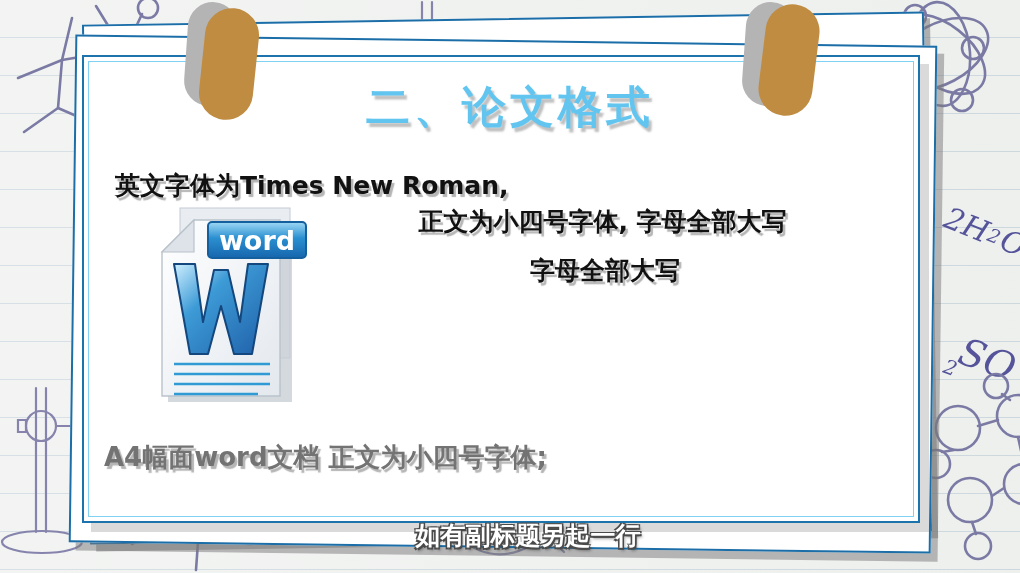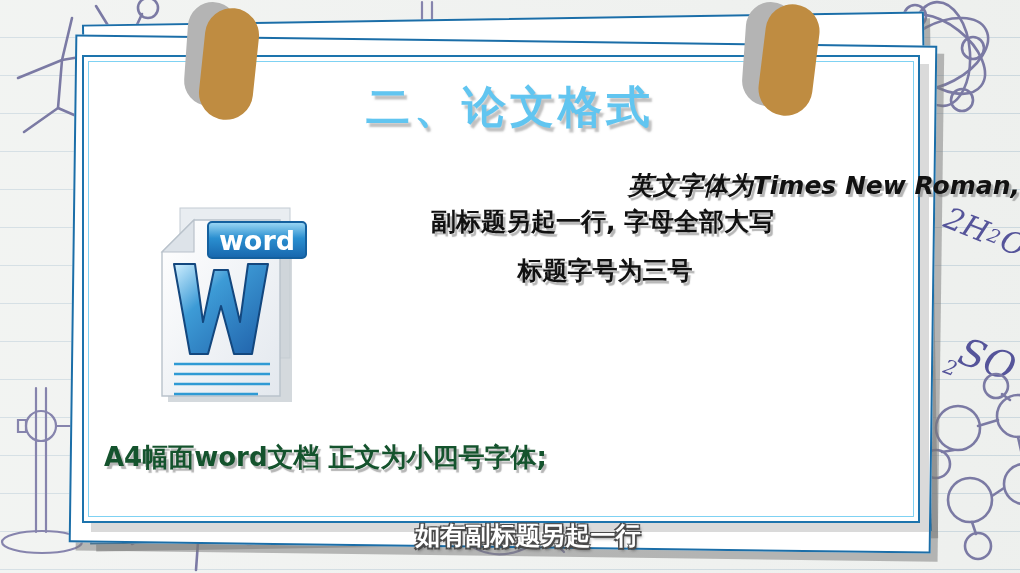--- a/index.html
+++ b/index.html
@@ -77,26 +77,26 @@
   .body-text{position:absolute;left:0;right:0;top:168px;}
   .line{
     font-size:25px;font-weight:bold;color:#111;
     text-shadow:2.5px 3px 1px rgba(120,120,120,.55);
     white-space:nowrap;line-height:1.42;
   }
   .grp{margin-bottom:14px;}
   .l-a{text-align:center;padding-left:180px;}
   .l-b{text-align:center;padding-left:160px;}
   .l-c{text-align:center;padding-left:180px;}
-  .l-d{text-align:right;padding-left:82px;font-style:italic;}
+  .l-d{text-align:left;padding-left:115px;}
   .l-e{text-align:center;padding-left:185px;}
   .l-f{text-align:center;padding-left:190px;}
   .bottomline{
     position:absolute;left:104px;top:440px;
-    font-size:26px;font-weight:bold;color:#14532d;
+    font-size:26px;font-weight:bold;color:#737373;
     text-shadow:2.5px 3px 1px rgba(120,120,120,.55);white-space:nowrap;
   }
 
   
   .wordicon{position:absolute;left:148px;top:202px;width:170px;height:205px;}
 
   
   .caption{
     position:absolute;left:0;right:0;top:519px;text-align:center;
     font-size:25px;font-weight:bold;color:#ffffff;
@@ -245,24 +245,24 @@
         <line x1="26" y1="172" x2="122" y2="172"></line>
         <line x1="26" y1="182" x2="122" y2="182"></line>
         <line x1="26" y1="192" x2="110" y2="192"></line>
       </g>
     </svg>
   </div>
 
   <div class="body-text">
     <div class="grp">
       <div class="line l-d">英文字体为Times New Roman,</div>
-      <div class="line l-e">副标题另起一行, 字母全部大写</div>
+      <div class="line l-e">正文为小四号字体, 字母全部大写</div>
     </div>
     <div class="grp">
-      <div class="line l-f">标题字号为三号</div>
+      <div class="line l-f">字母全部大写</div>
     </div>
   </div>
 
   <div class="bottomline">A4幅面word文档  正文为小四号字体;</div>
 
   <div class="caption">如有副标题另起一行</div>
 
 </div>
 
 </body></html>

